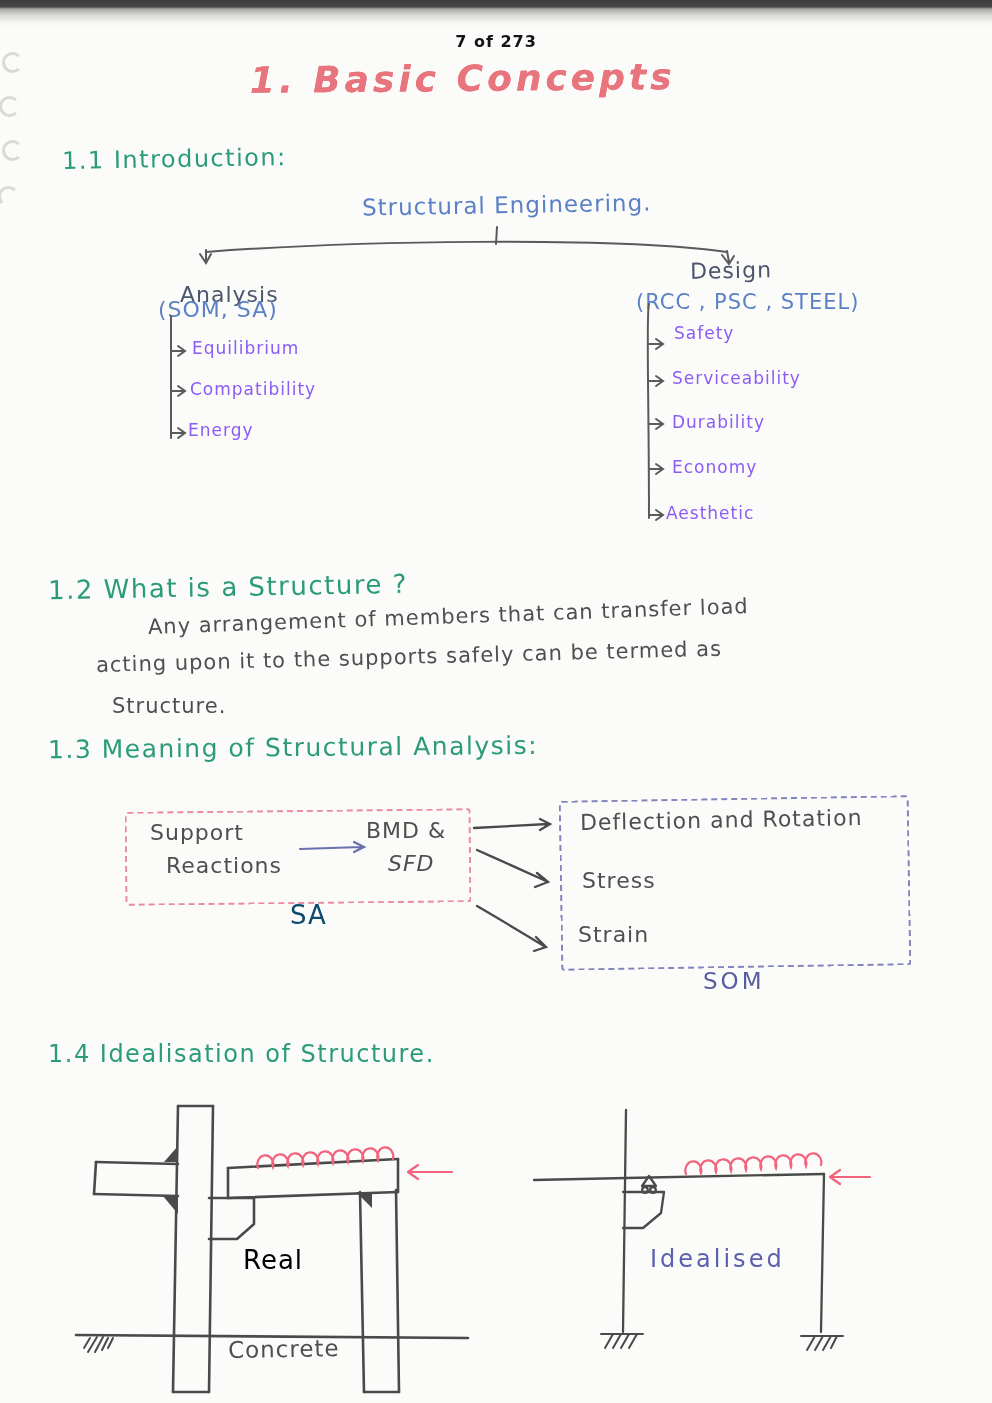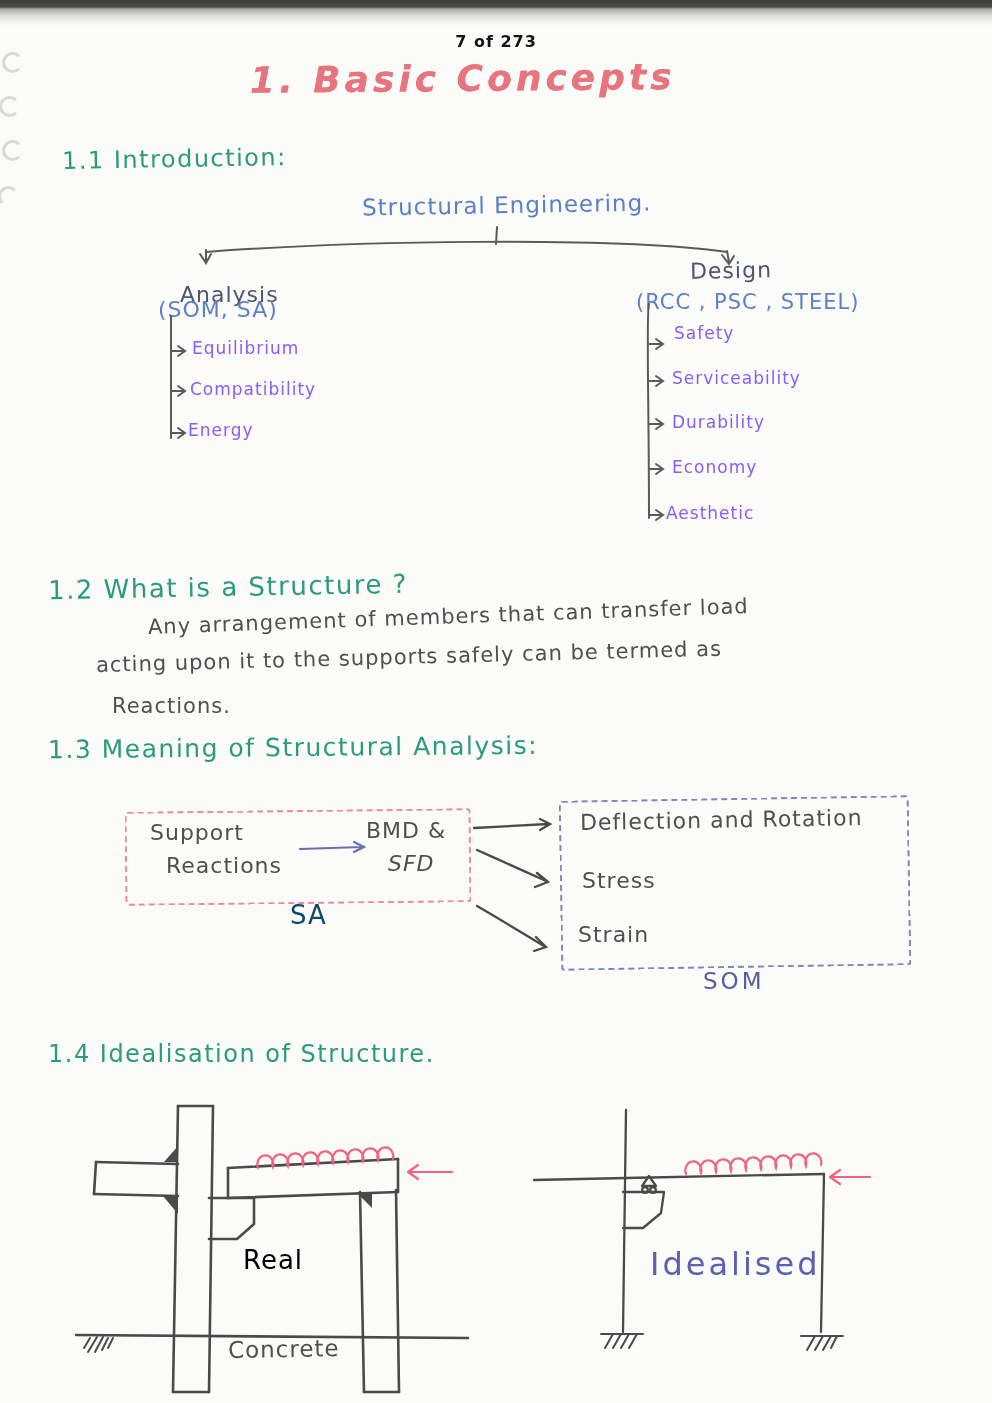--- a/index.html
+++ b/index.html
@@ -65,41 +65,41 @@
 <div class="abs ink-blue hw" style="left:636px;top:290px;font-size:21px;">(RCC , PSC , STEEL)</div>
 <div class="abs hw tree-item" style="left:674px;top:323px;">Safety</div>
 <div class="abs hw tree-item" style="left:672px;top:368px;">Serviceability</div>
 <div class="abs hw tree-item" style="left:672px;top:412px;">Durability</div>
 <div class="abs hw tree-item" style="left:672px;top:457px;">Economy</div>
 <div class="abs hw tree-item" style="left:666px;top:503px;">Aesthetic</div>
 
 <div class="abs h-green hw" style="left:48px;top:572px;font-size:26px;transform:rotate(-1deg);">1.2 What is a Structure ?</div>
 <div class="abs hw body-line" style="left:148px;top:615px;transform:rotate(-2deg);transform-origin:left;">Any arrangement of members that can transfer load</div>
 <div class="abs hw body-line" style="left:96px;top:653px;transform:rotate(-1.5deg);transform-origin:left;">acting upon it to the supports safely can be termed as</div>
-<div class="abs hw body-line" style="left:112px;top:694px;">Reactions.</div>
+<div class="abs hw body-line" style="left:112px;top:694px;">Structure.</div>
 
 <div class="abs h-green hw" style="left:48px;top:733px;font-size:25px;transform:rotate(-0.5deg);">1.3 Meaning of Structural Analysis:</div>
 
 <div class="abs box-pink" style="left:125px;top:810px;width:342px;height:90px;"></div>
 <div class="abs hw box-text" style="left:150px;top:820px;">Support</div>
 <div class="abs hw box-text" style="left:166px;top:853px;">Reactions</div>
 <div class="abs hw box-text" style="left:366px;top:818px;">BMD &amp;</div>
 <div class="abs hw box-text" style="left:388px;top:851px;font-style:italic;">SFD</div>
 <div class="abs hw" style="left:290px;top:900px;font-size:26px;color:#0c4a6e;">SA</div>
 
 <div class="abs box-purple" style="left:560px;top:798px;width:346px;height:166px;"></div>
 <div class="abs hw box-text" style="left:580px;top:810px;transform:rotate(-1deg);transform-origin:left;">Deflection and Rotation</div>
 <div class="abs hw box-text" style="left:582px;top:868px;">Stress</div>
 <div class="abs hw box-text" style="left:578px;top:922px;">Strain</div>
 <div class="abs hw" style="left:703px;top:968px;font-size:23px;letter-spacing:3px;color:#585d9f;text-align:center;">SOM</div>
 
 <div class="abs h-green hw" style="left:48px;top:1040px;font-size:24px;">1.4 Idealisation of Structure.</div>
 <div class="abs hw" style="left:243px;top:1245px;font-size:26px;color:#000000;">Real</div>
 <div class="abs hw" style="left:228px;top:1336px;font-size:23px;color:#4f4f4f;transform:rotate(-1deg);">Concrete</div>
-<div class="abs hw" style="left:650px;top:1245px;font-size:32px;letter-spacing:3px;color:#5c60ae;">Idealised</div>
+<div class="abs hw" style="left:650px;top:1245px;font-size:24px;letter-spacing:3px;color:#5c60ae;">Idealised</div>
 
 <svg class="abs" style="left:0;top:0;pointer-events:none;" width="992" height="1403" viewBox="0 0 992 1403">
 
   <g stroke="#5a5a5a" stroke-width="2" fill="none" stroke-linecap="round">
     <path d="M497,227 L496,244"></path>
     <path d="M206,252 C350,241 610,236 727,252"></path>
     <path d="M206,250 L206,261 M200,254 L206,263 L211,254"></path>
     <path d="M727,251 L729,262 M722,255 L729,264 L734,256"></path>
     <path d="M171,316 L171,438"></path>
     <path d="M171,351 L183,351 M178,346 L185,351 L178,356"></path>

